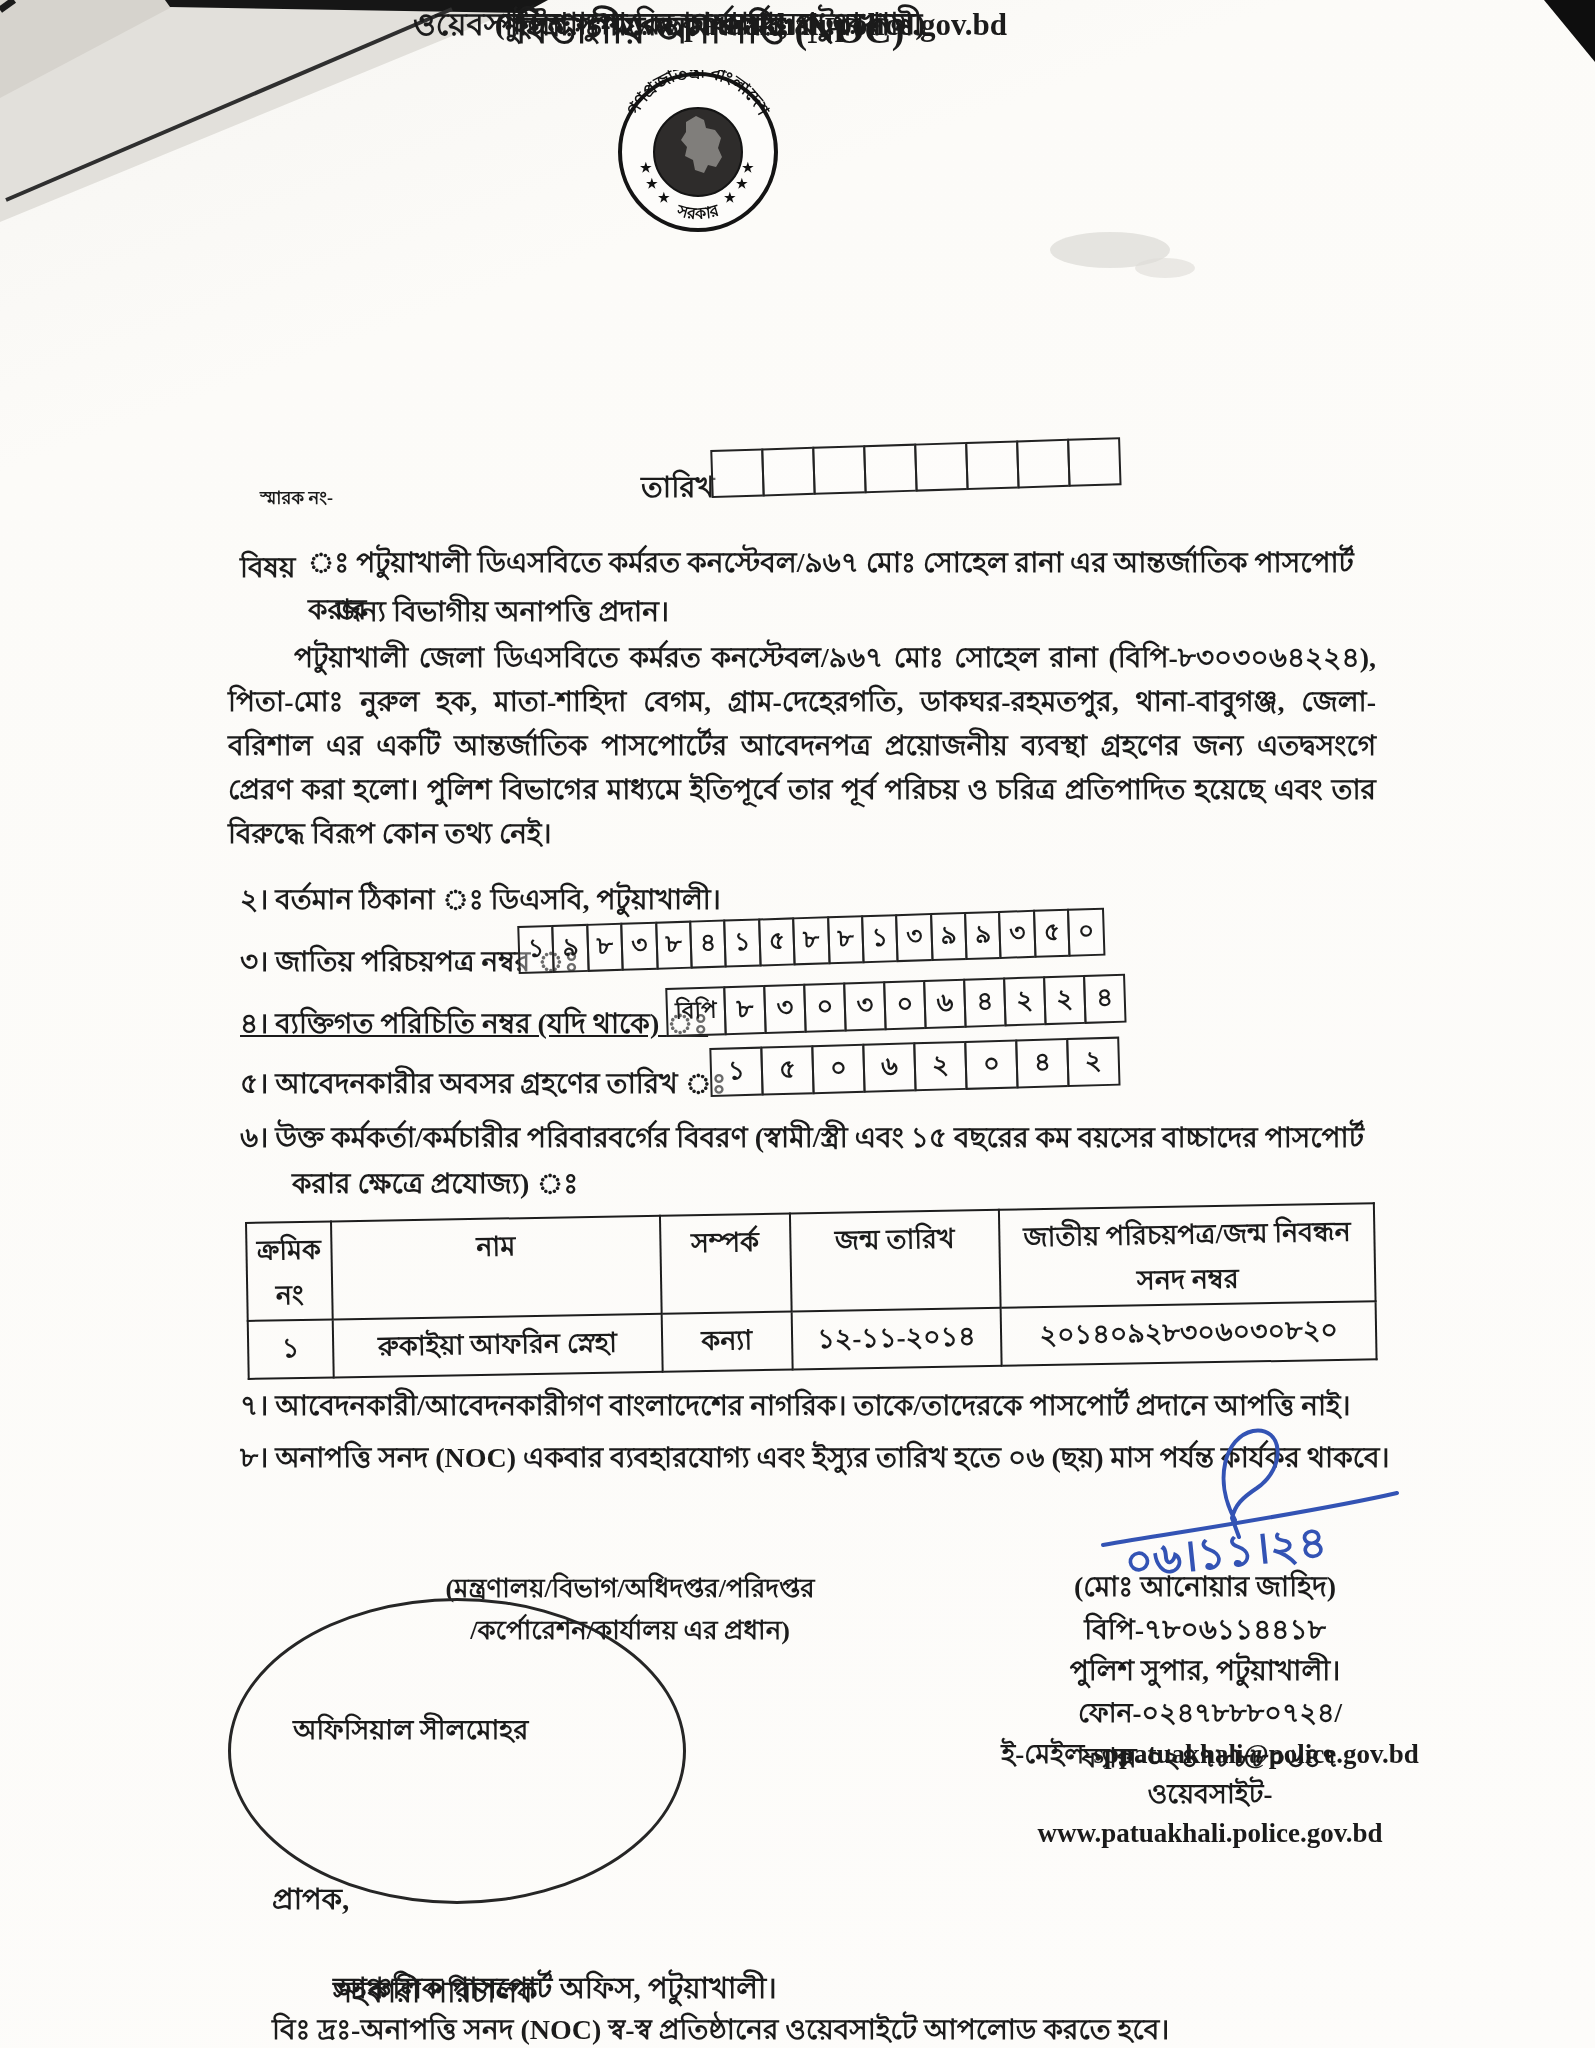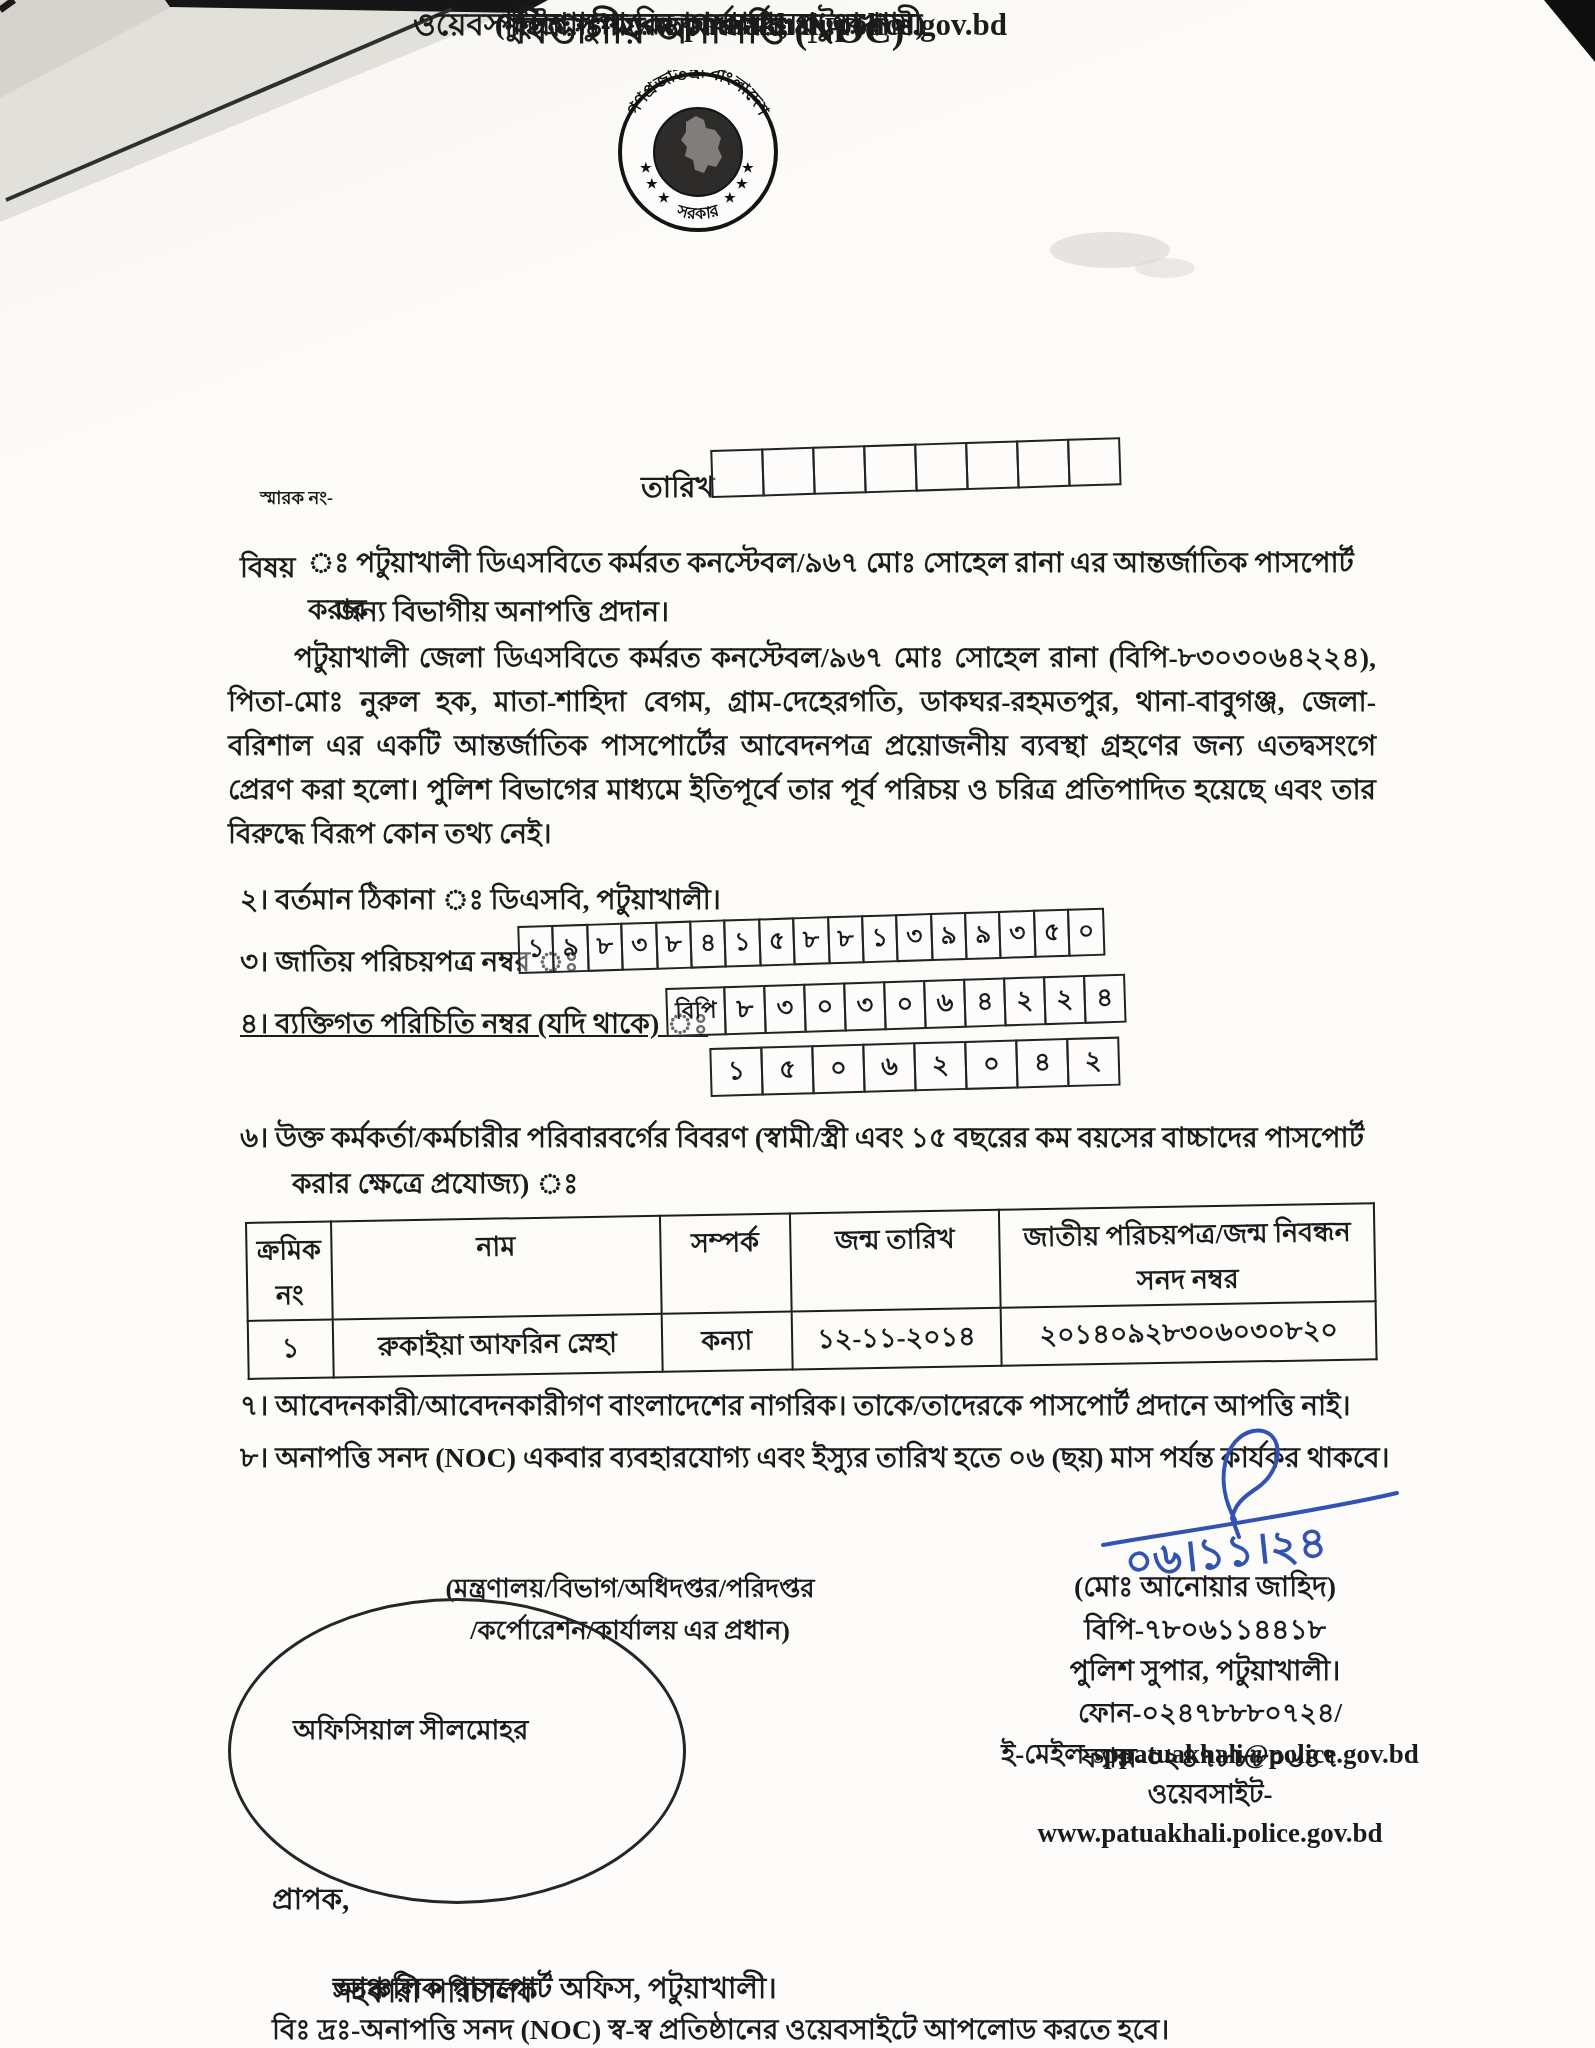--- a/index.html
+++ b/index.html
@@ -186,20 +186,21 @@
       <span class="box">০</span>
       <span class="box">৩</span>
       <span class="box">০</span>
       <span class="box">৬</span>
       <span class="box">৪</span>
       <span class="box">২</span>
       <span class="box">২</span>
       <span class="box">৪</span>
     </div>
 
+  <div class="abs item" id="item5-label">৫। আবেদনকারীর অবসর গ্রহণের তারিখ ঃ</div>
   <div class="abs boxrow" id="item5-boxes">
       <span class="box">১</span>
       <span class="box">৫</span>
       <span class="box">০</span>
       <span class="box">৬</span>
       <span class="box">২</span>
       <span class="box">০</span>
       <span class="box">৪</span>
       <span class="box">২</span>
     </div>

